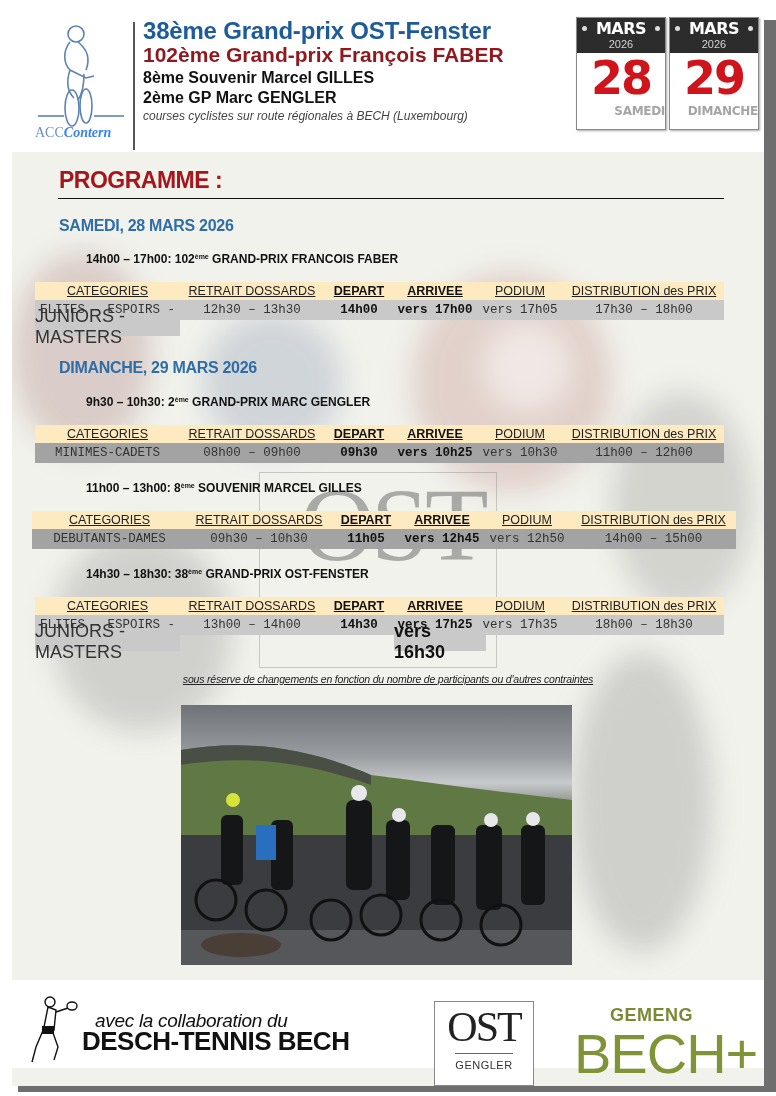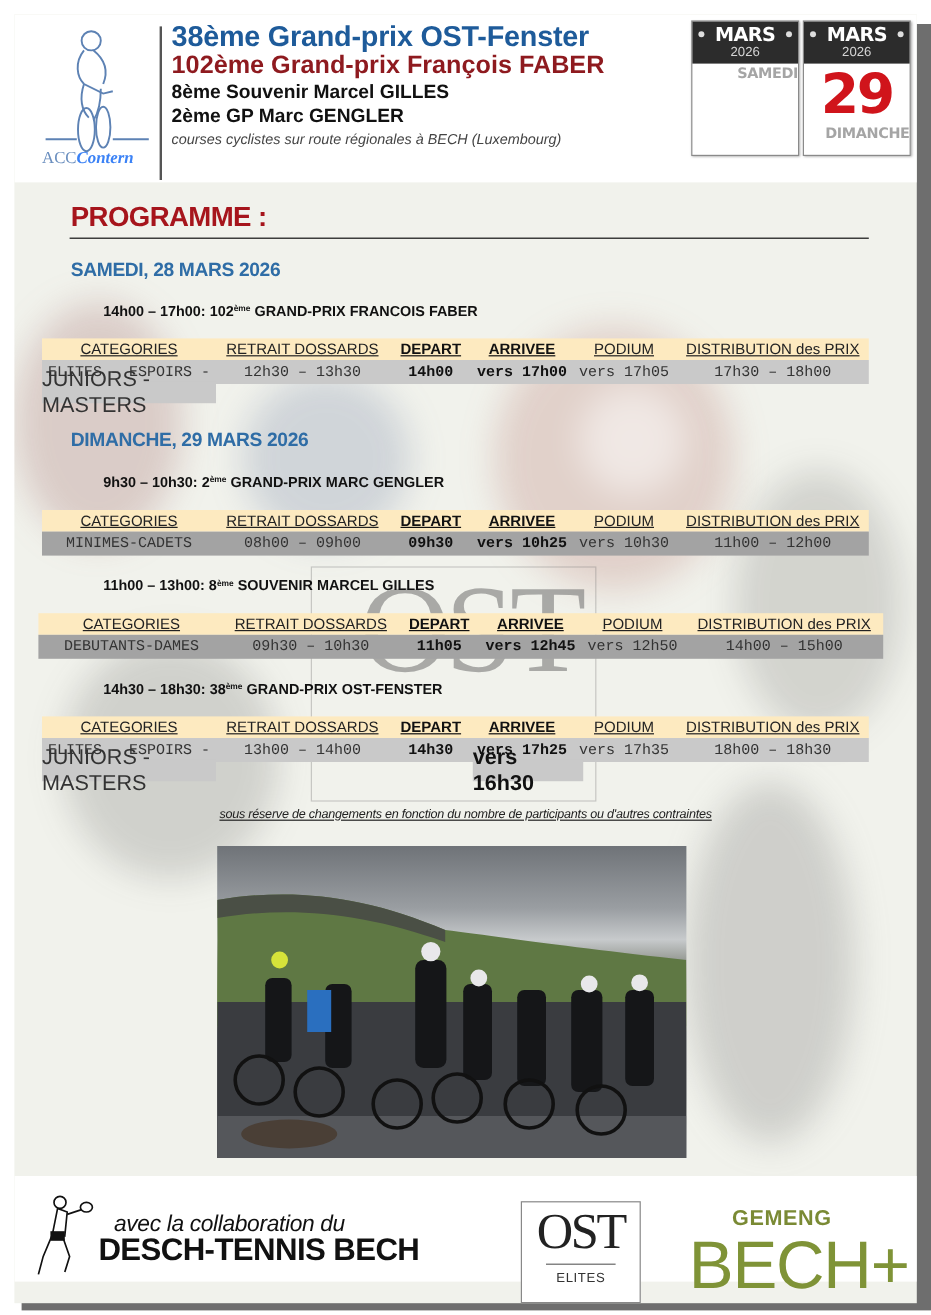--- a/index.html
+++ b/index.html
@@ -112,20 +112,21 @@
       <div class="t5">courses cyclistes sur route régionales à BECH (Luxembourg)</div>
     </div>
 
     <div class="cal" style="left:564px;">
       <div class="cal-top">
         <span class="cal-dot" style="left:5px;"></span>
         <span class="cal-dot" style="right:5px;"></span>
         <div class="cal-month">MARS</div>
         <div class="cal-year">2026</div>
       </div>
+      <div class="cal-day">28</div>
       <div class="cal-dow">SAMEDI</div>
     </div>
     <div class="cal" style="left:657px;">
       <div class="cal-top">
         <span class="cal-dot" style="left:5px;"></span>
         <span class="cal-dot" style="right:5px;"></span>
         <div class="cal-month">MARS</div>
         <div class="cal-year">2026</div>
       </div>
       <div class="cal-day">29</div>
@@ -274,19 +275,19 @@
         <path d="M16 36 L8 55 L4 70"></path>
         <path d="M24 38 L30 55 L26 68"></path>
       </g>
       <rect x="14" y="34" width="12" height="8" fill="#111"></rect>
     </svg>
     <div class="collab">avec la collaboration du</div>
     <div class="dtb">DESCH-TENNIS BECH</div>
     <div class="ost-logo">
       <div class="ost-big">OST</div>
       <div class="ost-line"></div>
-      <div class="ost-small">ELITES</div>
+      <div class="ost-small">GENGLER</div>
     </div>
     <div class="gemeng">GEMENG</div>
     <div class="bech">BECH+</div>
   </div>
 
 </div>
 
 </body></html>

